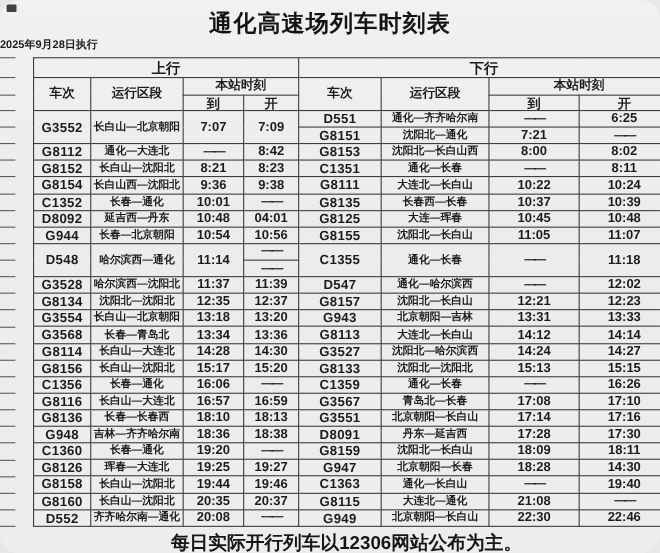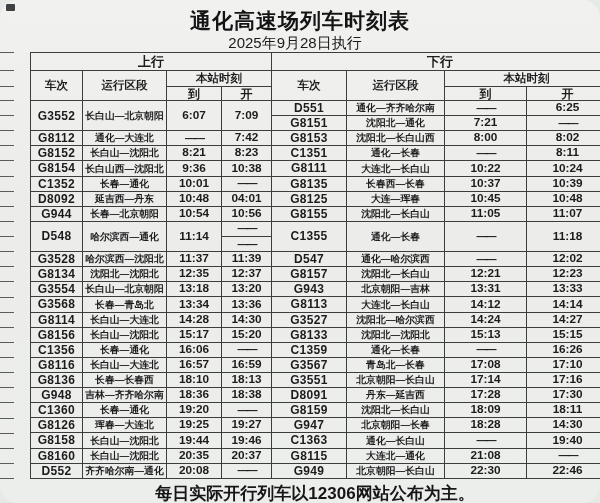--- a/index.html
+++ b/index.html
@@ -20,21 +20,21 @@
     position:absolute;left:6px;top:4px;width:9px;height:7px;
     background:#3f4142;border-radius:1px;
   }
   .title{
     position:absolute;top:7px;left:0;width:600px;
     text-align:center;font-size:21px;font-weight:bold;color:#141414;
     letter-spacing:1px;
   }
   .date{
     position:absolute;top:34px;left:0;width:590px;
-    text-align:center;font-size:15px;font-weight:normal;color:#1b1b1b;
+    text-align:left;font-size:10px;font-weight:bold;color:#1b1b1b;
   }
   table.tt{
     position:absolute;left:30px;top:52px;
     width:578px;
     border-collapse:collapse;table-layout:fixed;
     background:transparent;
     padding-left:28px;
   }
   table.tt th, table.tt td{
     border:1px solid #3c3e3e;
@@ -133,58 +133,58 @@
         <th>到</th>
         <th>开</th>
         <th>到</th>
         <th>开</th>
       </tr>
     </thead>
     <tbody id="rows">
         <tr>
           <td class="no" rowspan="2">G3552</td>
           <td class="sec" rowspan="2">长白山—北京朝阳</td>
-          <td class="time" rowspan="2">6:07</td>
+          <td class="time" rowspan="2">7:07</td>
           <td class="time" rowspan="2">7:09</td>
           <td class="no">D551</td>
           <td class="sec">通化—齐齐哈尔南</td>
           <td class="time dash">——</td>
           <td class="time">6:25</td>
         </tr>
         <tr>
           <td class="no">G8151</td>
           <td class="sec">沈阳北—通化</td>
           <td class="time">7:21</td>
           <td class="time dash">——</td>
         </tr>
         <tr>
           <td class="no">G8112</td>
           <td class="sec">通化—大连北</td>
           <td class="time dash">——</td>
-          <td class="time">7:42</td>
+          <td class="time">8:42</td>
           <td class="no">G8153</td>
           <td class="sec">沈阳北—长白山西</td>
           <td class="time">8:00</td>
           <td class="time">8:02</td>
         </tr>
         <tr>
           <td class="no">G8152</td>
           <td class="sec">长白山—沈阳北</td>
           <td class="time">8:21</td>
           <td class="time">8:23</td>
           <td class="no">C1351</td>
           <td class="sec">通化—长春</td>
           <td class="time dash">——</td>
           <td class="time">8:11</td>
         </tr>
         <tr>
           <td class="no">G8154</td>
           <td class="sec">长白山西—沈阳北</td>
           <td class="time">9:36</td>
-          <td class="time">10:38</td>
+          <td class="time">9:38</td>
           <td class="no">G8111</td>
           <td class="sec">大连北—长白山</td>
           <td class="time">10:22</td>
           <td class="time">10:24</td>
         </tr>
         <tr>
           <td class="no">C1352</td>
           <td class="sec">长春—通化</td>
           <td class="time">10:01</td>
           <td class="time dash">——</td>

